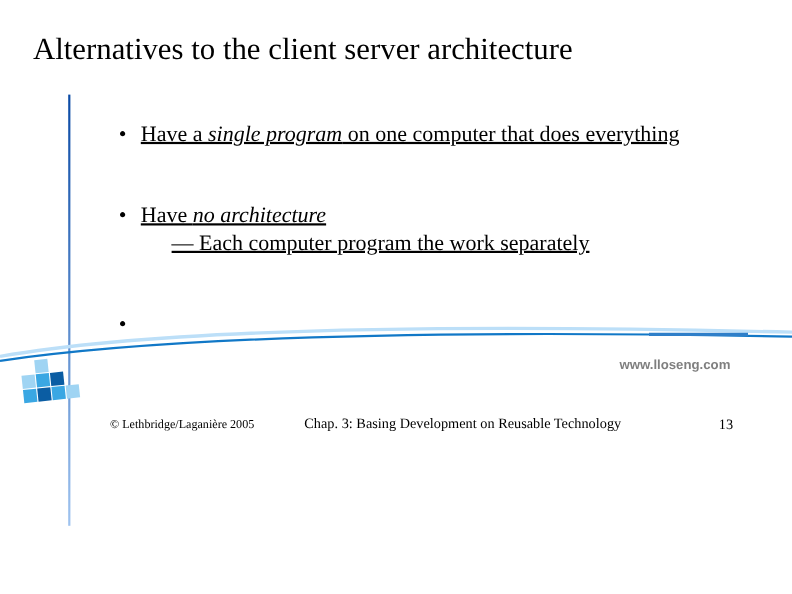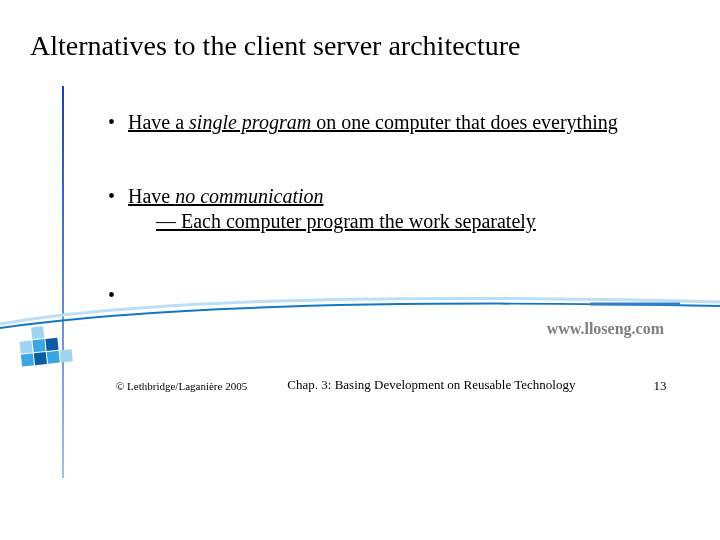--- a/index.html
+++ b/index.html
@@ -12,43 +12,43 @@
   .subline { padding-left: 28px; }
   .em { font-style: italic; }
   .left-rule { position: absolute; top: 86px; left: 62px; width: 2px; height: 392px; background: linear-gradient(to bottom, #0a4aa5, #9fc3ef); }
   .swoosh { position: absolute; left: 0; bottom: 56px; width: 720px; height: 60px; pointer-events: none; }
   .swoosh svg { position: absolute; left: 0; bottom: 0; }
   .corner { position: absolute; left: 20px; bottom: 36px; display: grid; grid-template-columns: repeat(4, 12px); grid-template-rows: repeat(3, 12px); gap: 1px; transform: rotate(-6deg); }
   .corner span { background: #3aa7e3; }
   .corner span.d { background: #0b5da3; }
   .corner span.l { background: #9fd4f3; }
   .corner span.e { background: transparent; }
-  .www { position: absolute; right: 56px; bottom: 62px; font-family: Liberation Serif, serif; font-weight: bold; font-size: 16px; color: #7f7f7f; }
-  .footer { position: absolute; left: 16px; right: 0; bottom: 6px; display: grid; grid-template-columns: 1fr 2fr 60px; align-items: start; padding: 0 30px 0 100px; font-size: 13px; }
+  .www { position: absolute; right: 56px; bottom: 62px; font-family: Liberation Sans, sans-serif; font-weight: bold; font-size: 12px; color: #7f7f7f; }
+  .footer { position: absolute; left: 0; right: 0; bottom: 6px; display: grid; grid-template-columns: 1fr 2fr 60px; align-items: start; padding: 0 30px 0 100px; font-size: 13px; }
   .footer .copy { font-size: 11px; padding-top: 2px; }
   .footer .mid { text-align: left; line-height: 1.15; }
   .footer .page { text-align: center; }
 </style>
 </head>
 <body>
 
 <div class="slide">
 
   <h1 class="title">Alternatives to the client server architecture</h1>
 
   <div class="left-rule"></div>
 
   <div class="content">
 
     <div class="bullet">
       <span>Have a </span><span class="em">single program</span><span> on one computer that does everything</span>
     </div>
 
     <div class="bullet">
-      <span>Have </span><span class="em">no communication</span><span></span>
+      <span>Have </span><span class="em">no architecture</span><span></span>
       <div class="subline">— Each computer program the work separately</div>
     </div>
 
     <div class="bullet">
       <span></span><span class="em"></span>
     </div>
   </div>
 
   <div class="swoosh">
     <svg width="720" height="60" viewBox="0 0 720 60">

